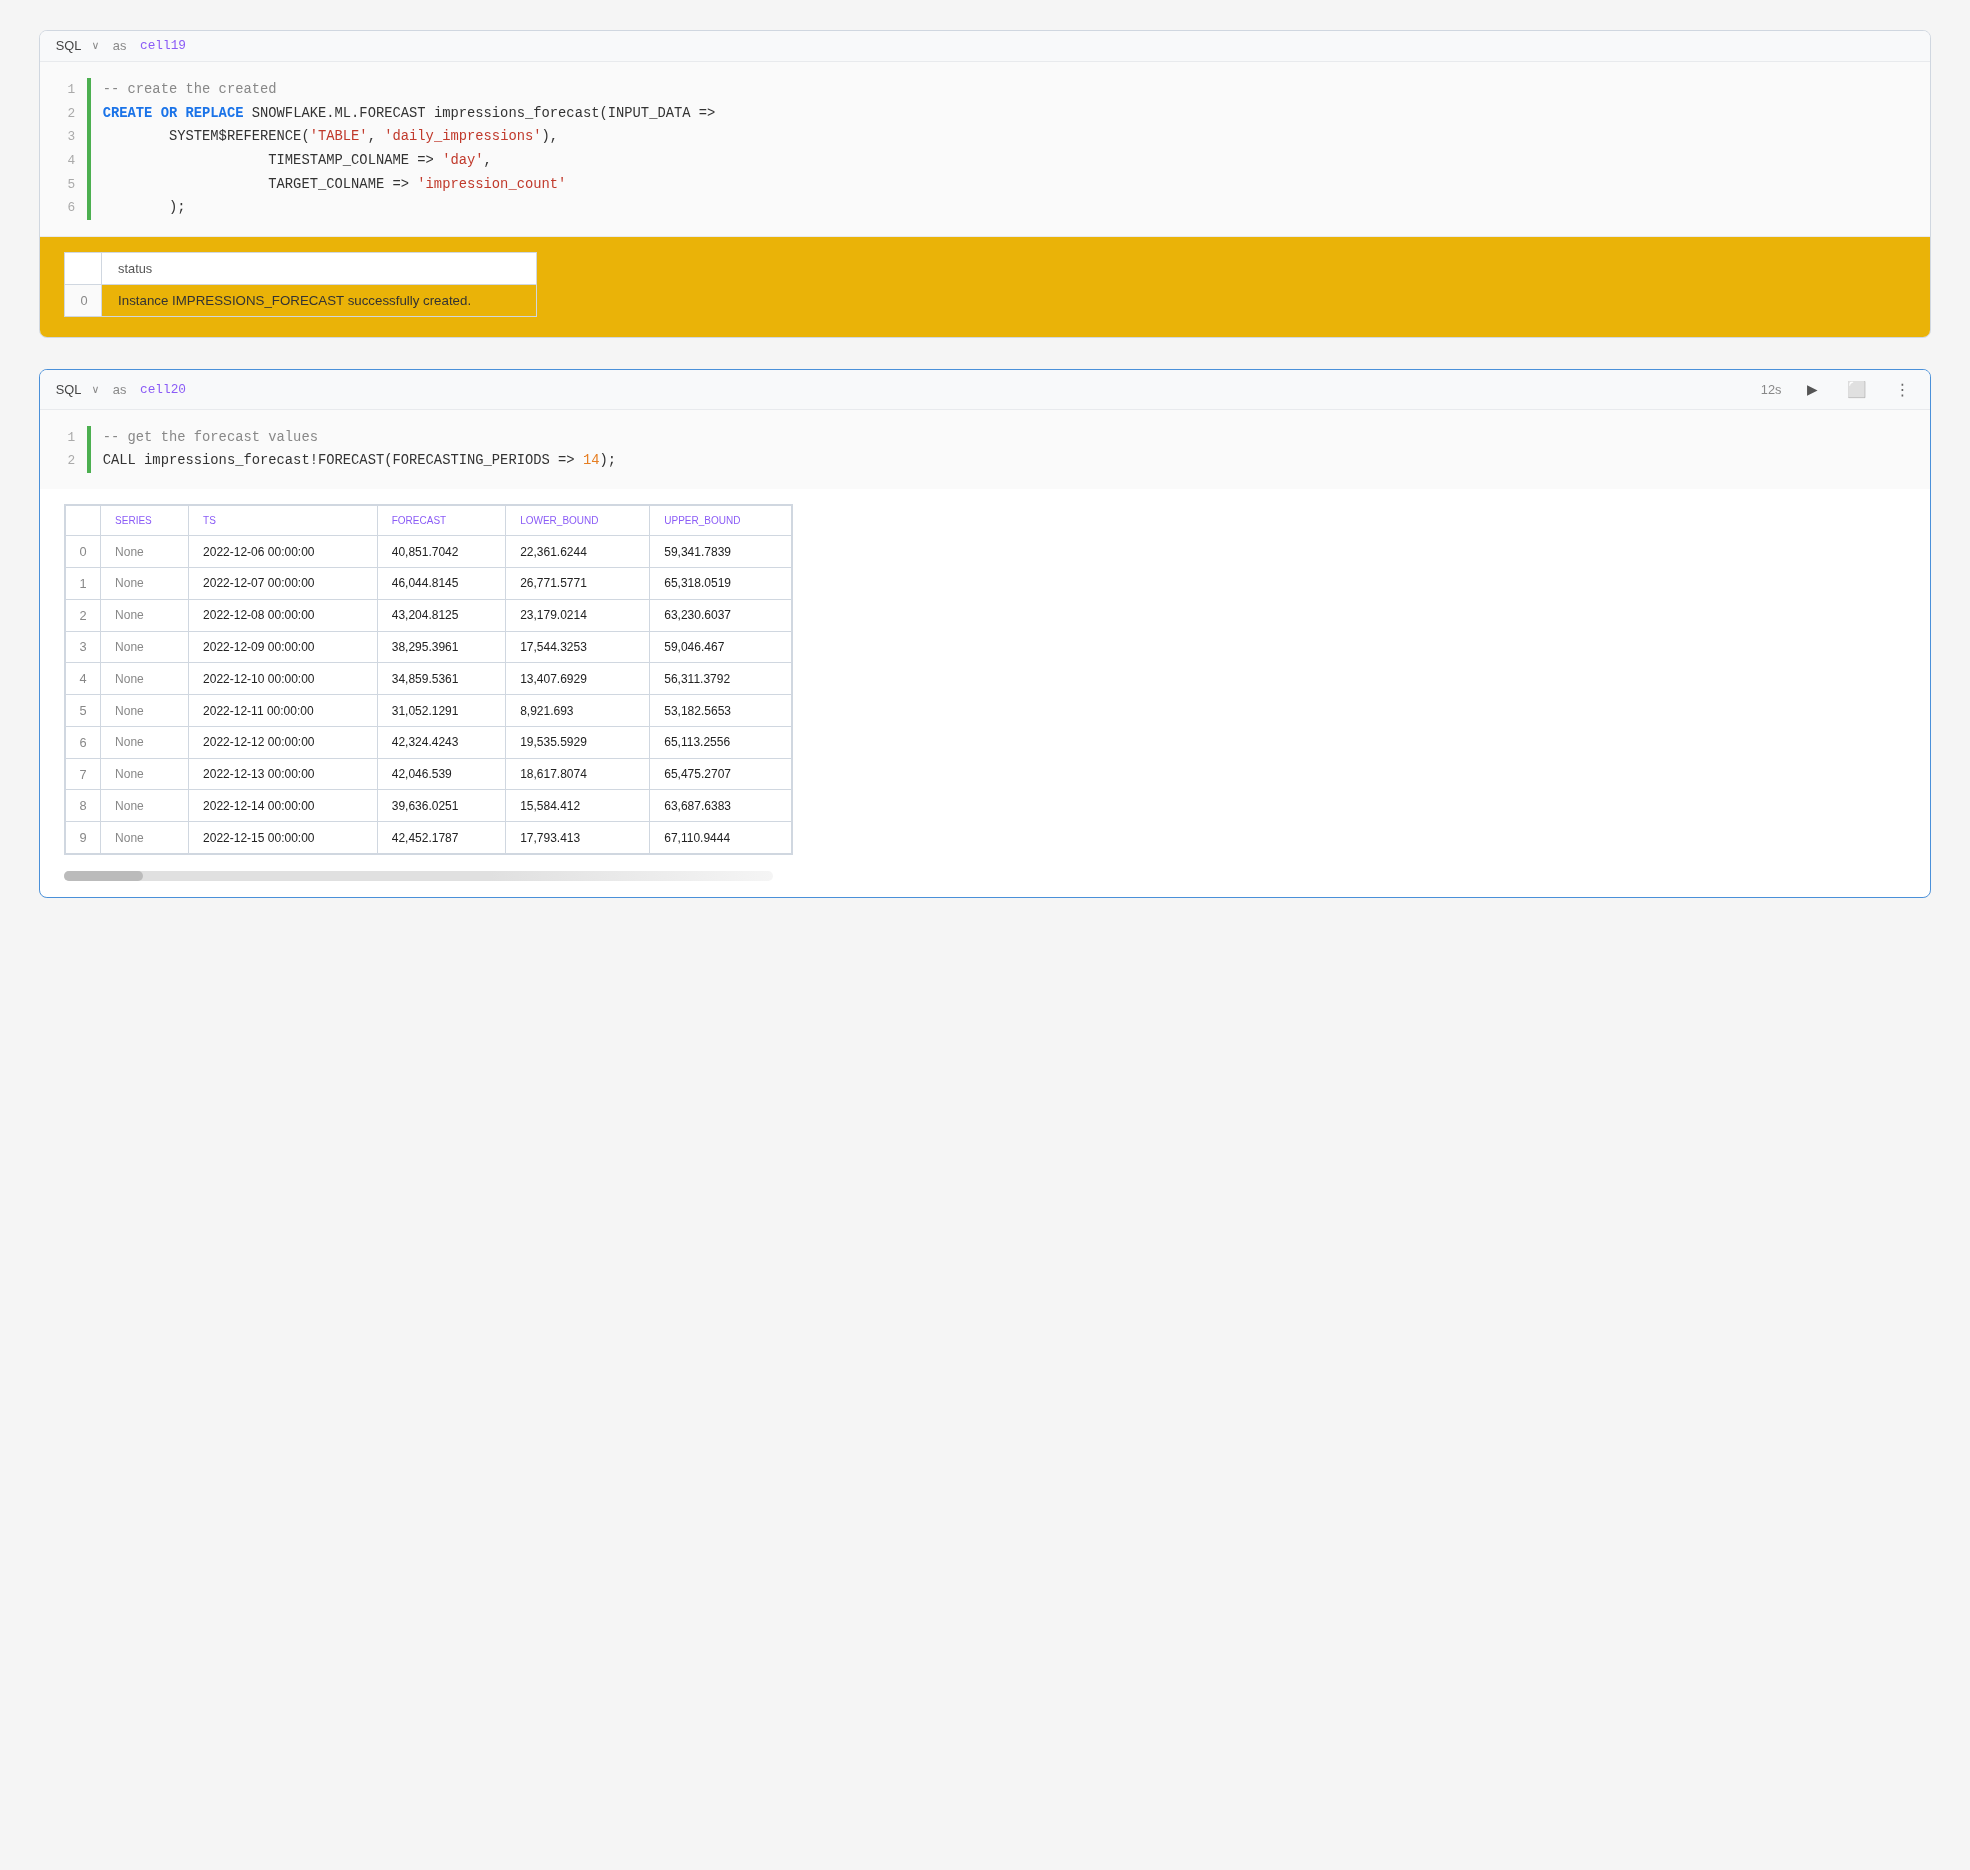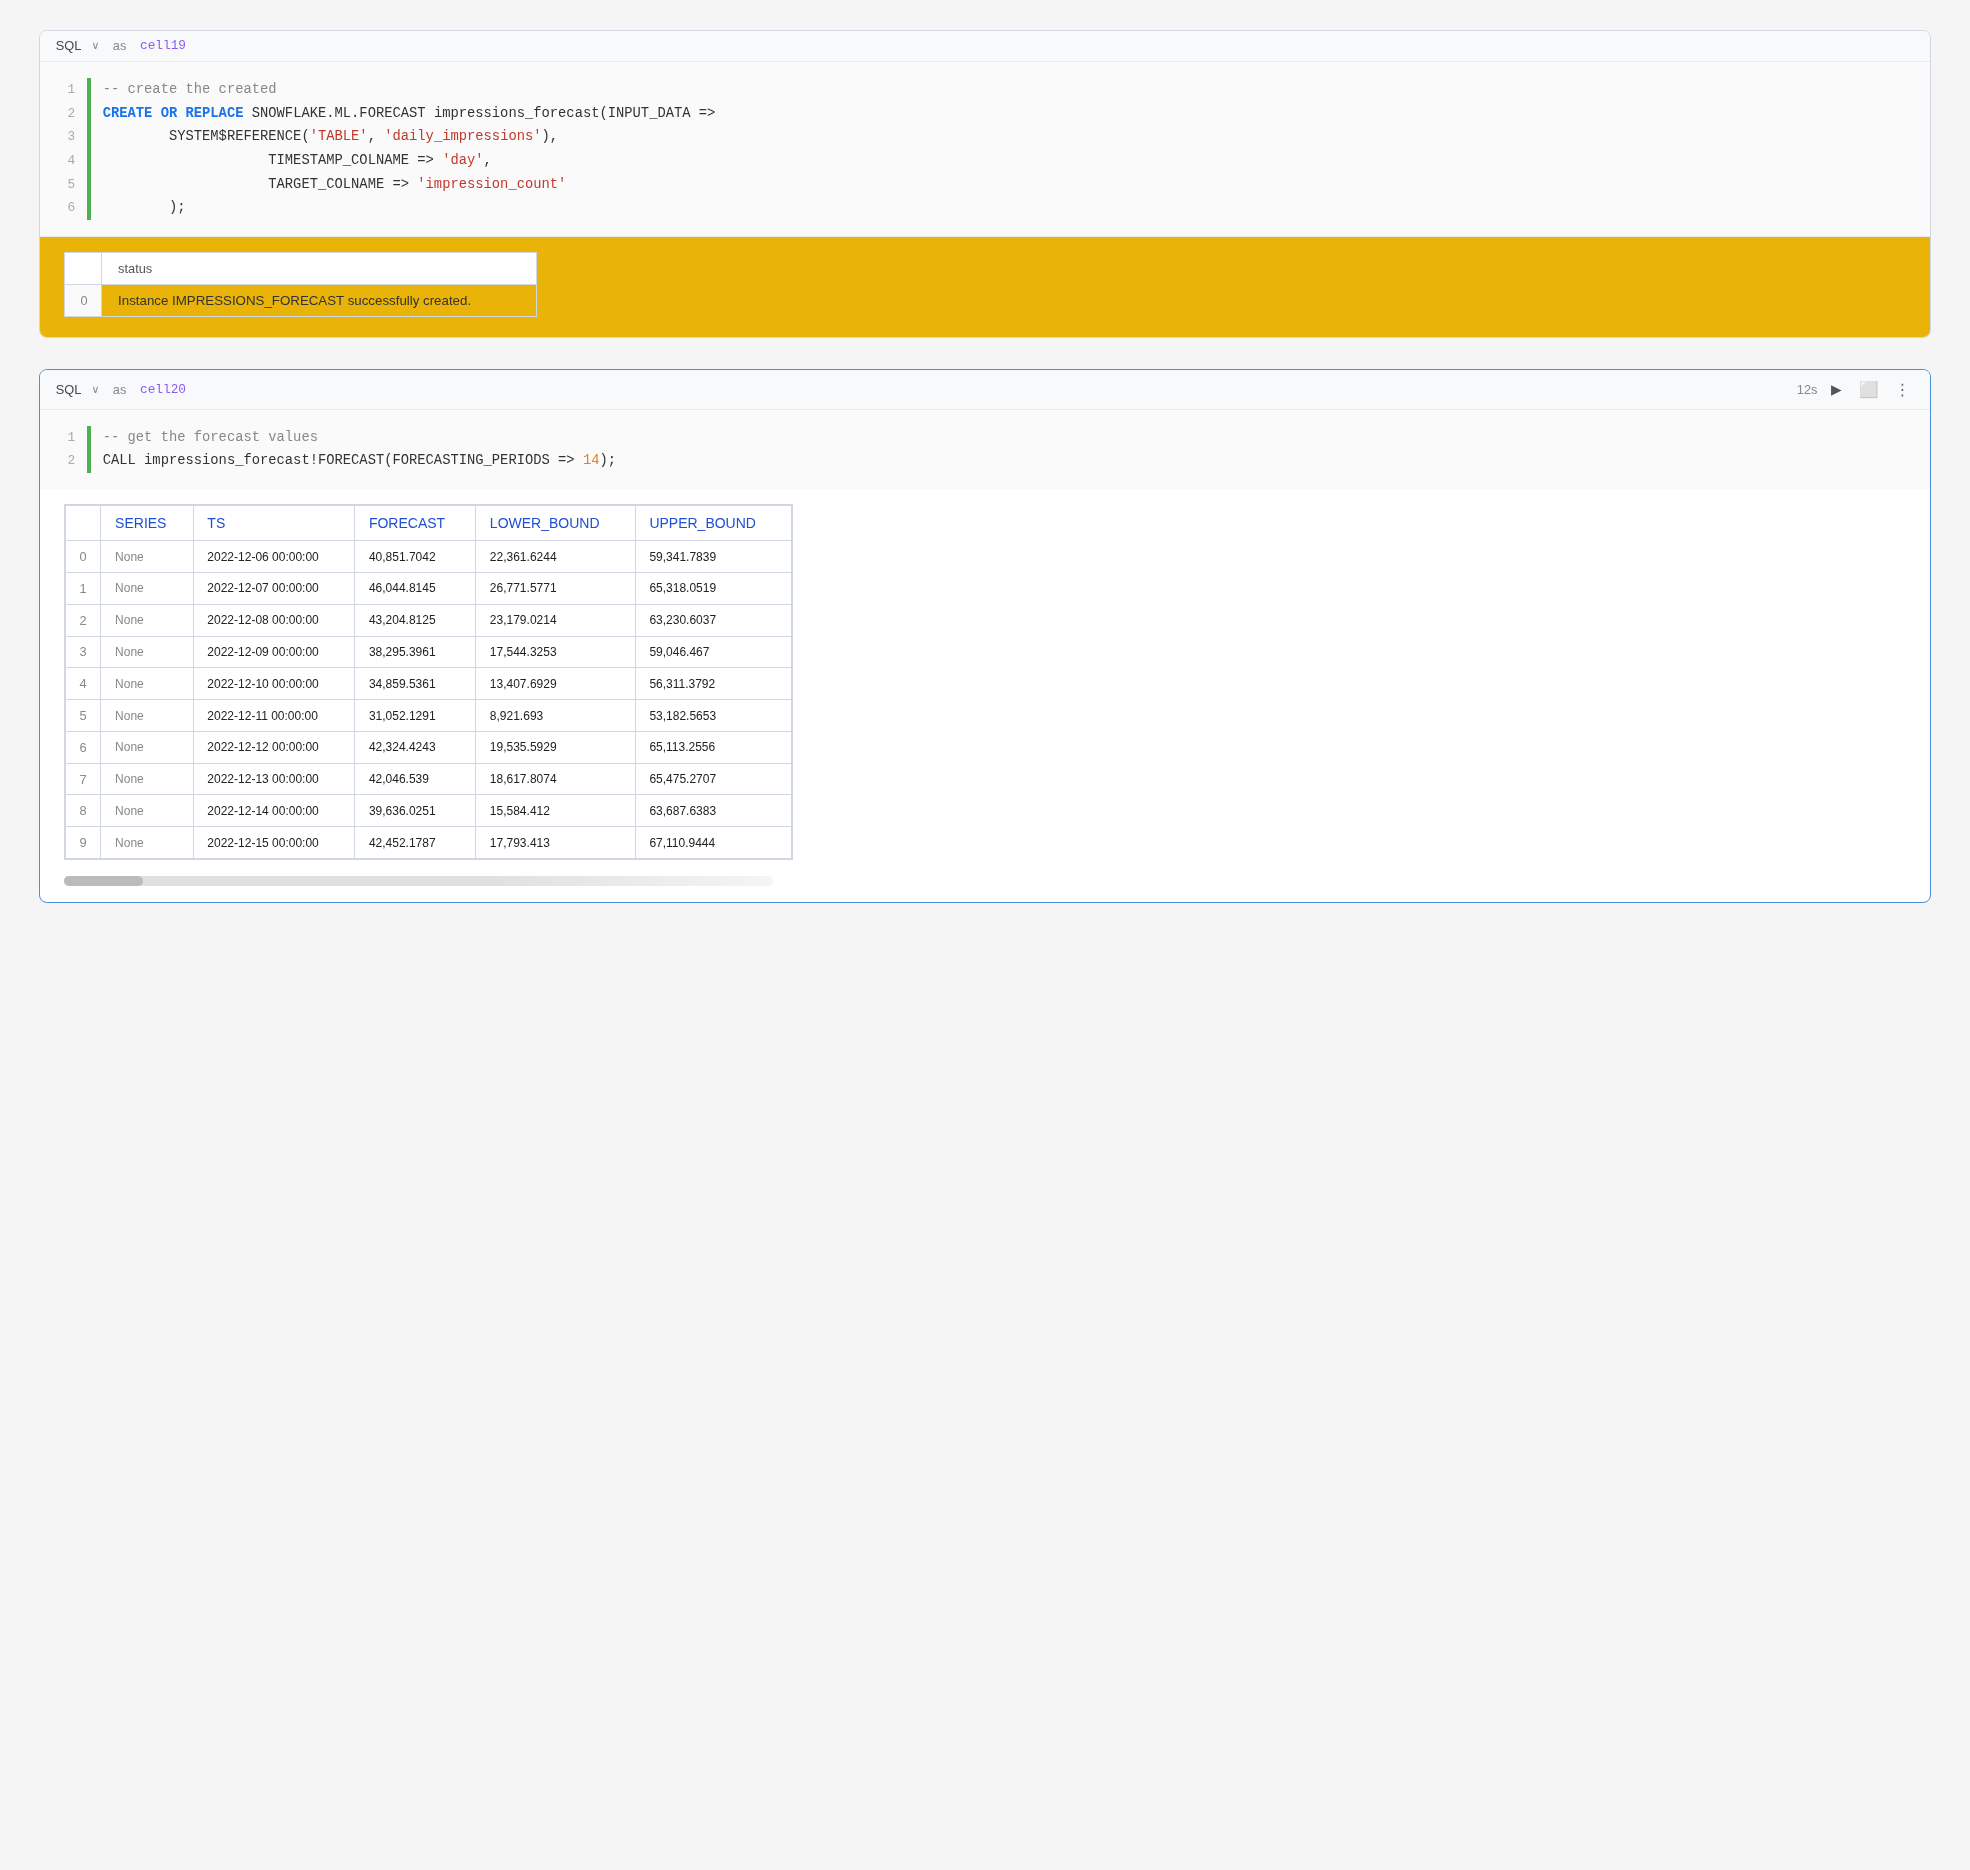--- a/index.html
+++ b/index.html
@@ -47,21 +47,21 @@
 
     .cell-name {
       color: #8b5cf6;
       font-family: 'Courier New', monospace;
       font-size: 12.8px;
     }
 
     .cell-header-right {
       display: flex;
       align-items: center;
-      gap: 8px;
+      gap: 20px;
       color: #666;
       font-size: 12.8px;
     }
 
     .cell-duration {
       color: #888;
       font-size: 12.8px;
     }
 
     .run-btn {
@@ -189,22 +189,22 @@
       font-family: 'Segoe UI', Arial, sans-serif;
       width: 100%;
     }
 
     .data-table th {
       background: #fff;
       border: 1px solid #d0d7e0;
       padding: 8.9px 13.8px;
       text-align: left;
       font-weight: 500;
-      color: #1d4ed8;
-      font-size: 14px;
+      color: #8b5cf6;
+      font-size: 10px;
     }
 
     .data-table td {
       border: 1px solid #d0d7e0;
       padding: 7.9px 13.8px;
       color: #333;
       font-size: 12px;
     }
 
     .data-table .row-idx {

